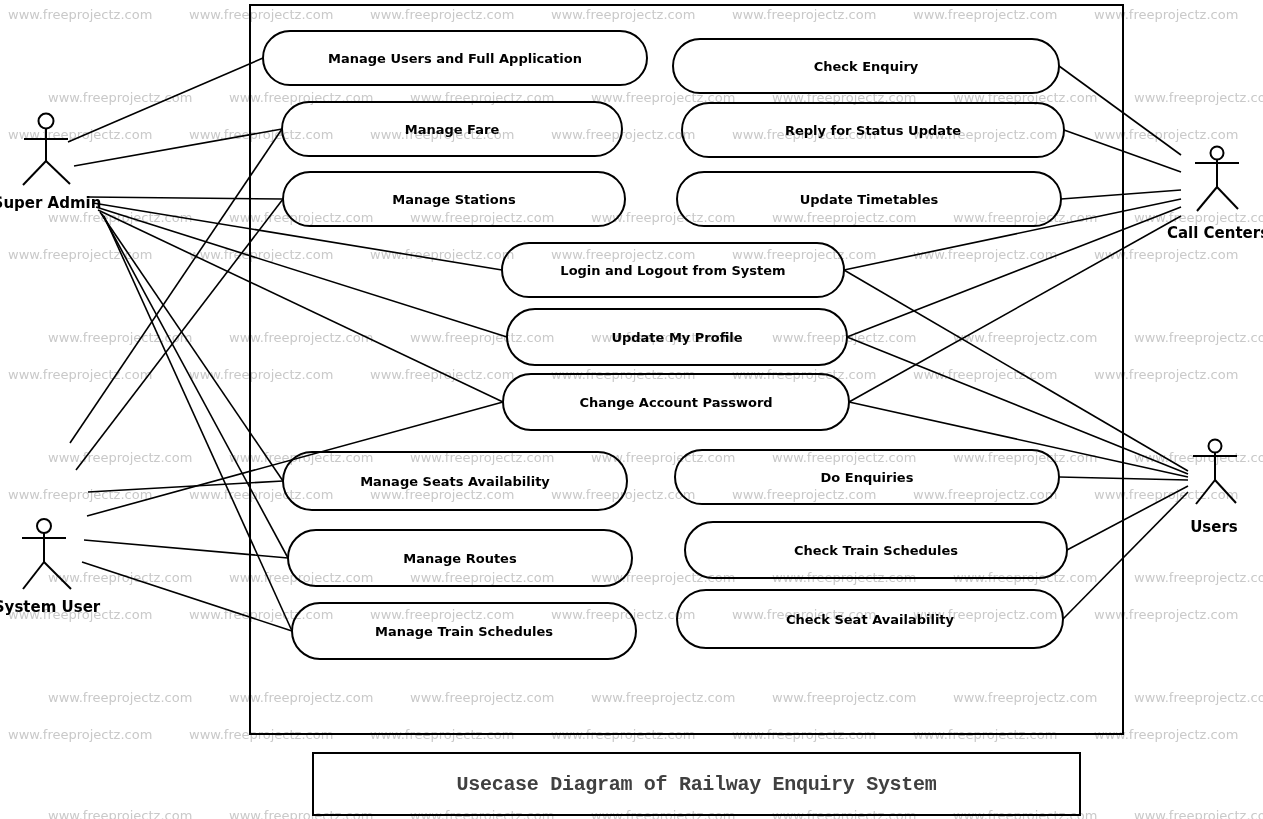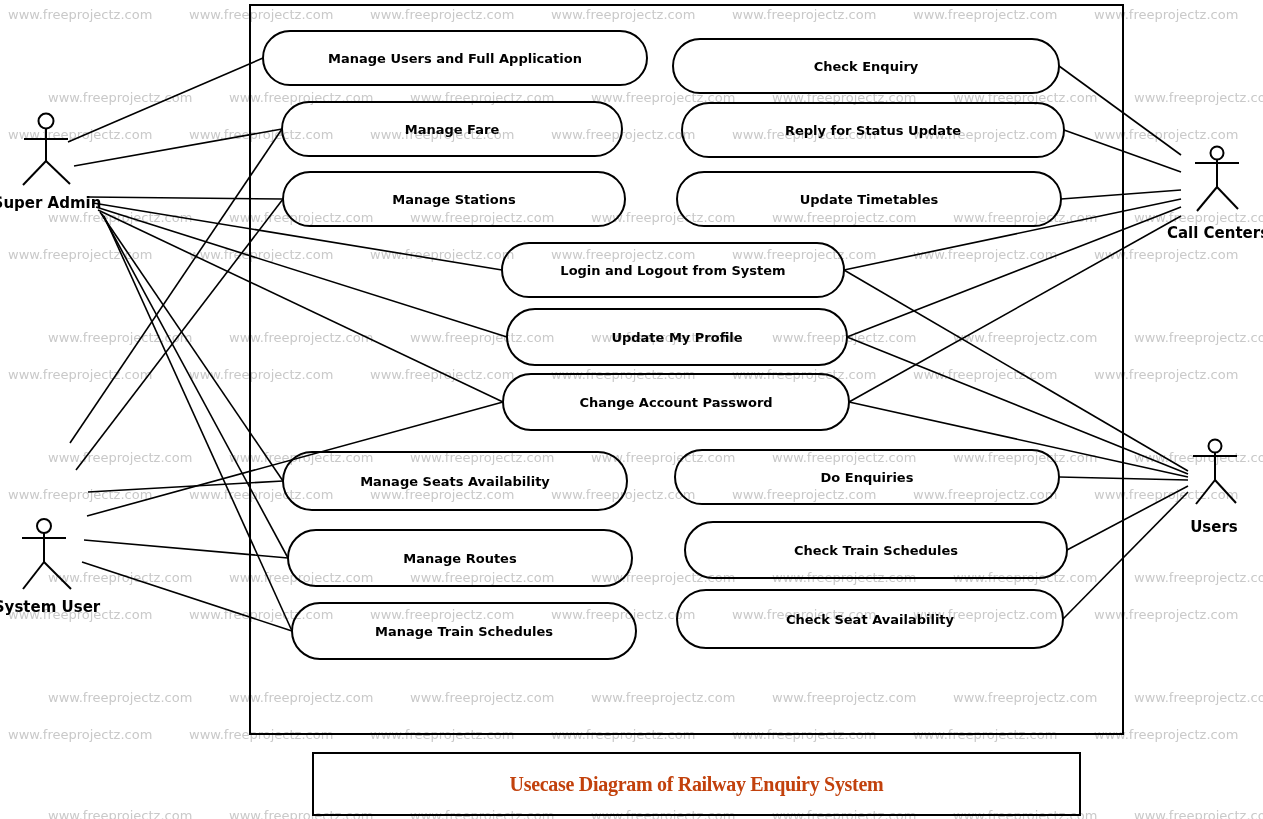--- a/index.html
+++ b/index.html
@@ -2,22 +2,22 @@
 <html><head>
 <meta charset="utf-8">
 <style>
   html,body{margin:0;padding:0;background:#fff;}
   .screen{position:relative;width:1263px;height:819px;background:#ffffff;overflow:hidden;
           font-family:"DejaVu Sans","Liberation Sans",sans-serif;}
   svg{position:absolute;left:0;top:0;}
   .title-box{position:absolute;left:312px;top:752px;width:765px;height:60px;
              border:2px solid #000;background:transparent;display:flex;
              align-items:center;justify-content:center;}
-  .title-box span{font-weight:bold;font-size:20px;letter-spacing:-0.3px;color:#c2410c;
-             font-family:Liberation Serif, serif;}
+  .title-box span{font-weight:bold;font-size:20px;letter-spacing:-0.3px;color:#404040;
+             font-family:Liberation Mono, monospace;}
 </style>
 </head>
 <body>
 
 <div class="screen">
   <svg id="diagram-svg" width="1263" height="819" viewBox="0 0 1263 819">
       <g>
         <text x="8" y="19" font-size="13" fill="#c9c9c9">www.freeprojectz.com</text>
         <text x="189" y="19" font-size="13" fill="#c9c9c9">www.freeprojectz.com</text>
         <text x="370" y="19" font-size="13" fill="#c9c9c9">www.freeprojectz.com</text>

